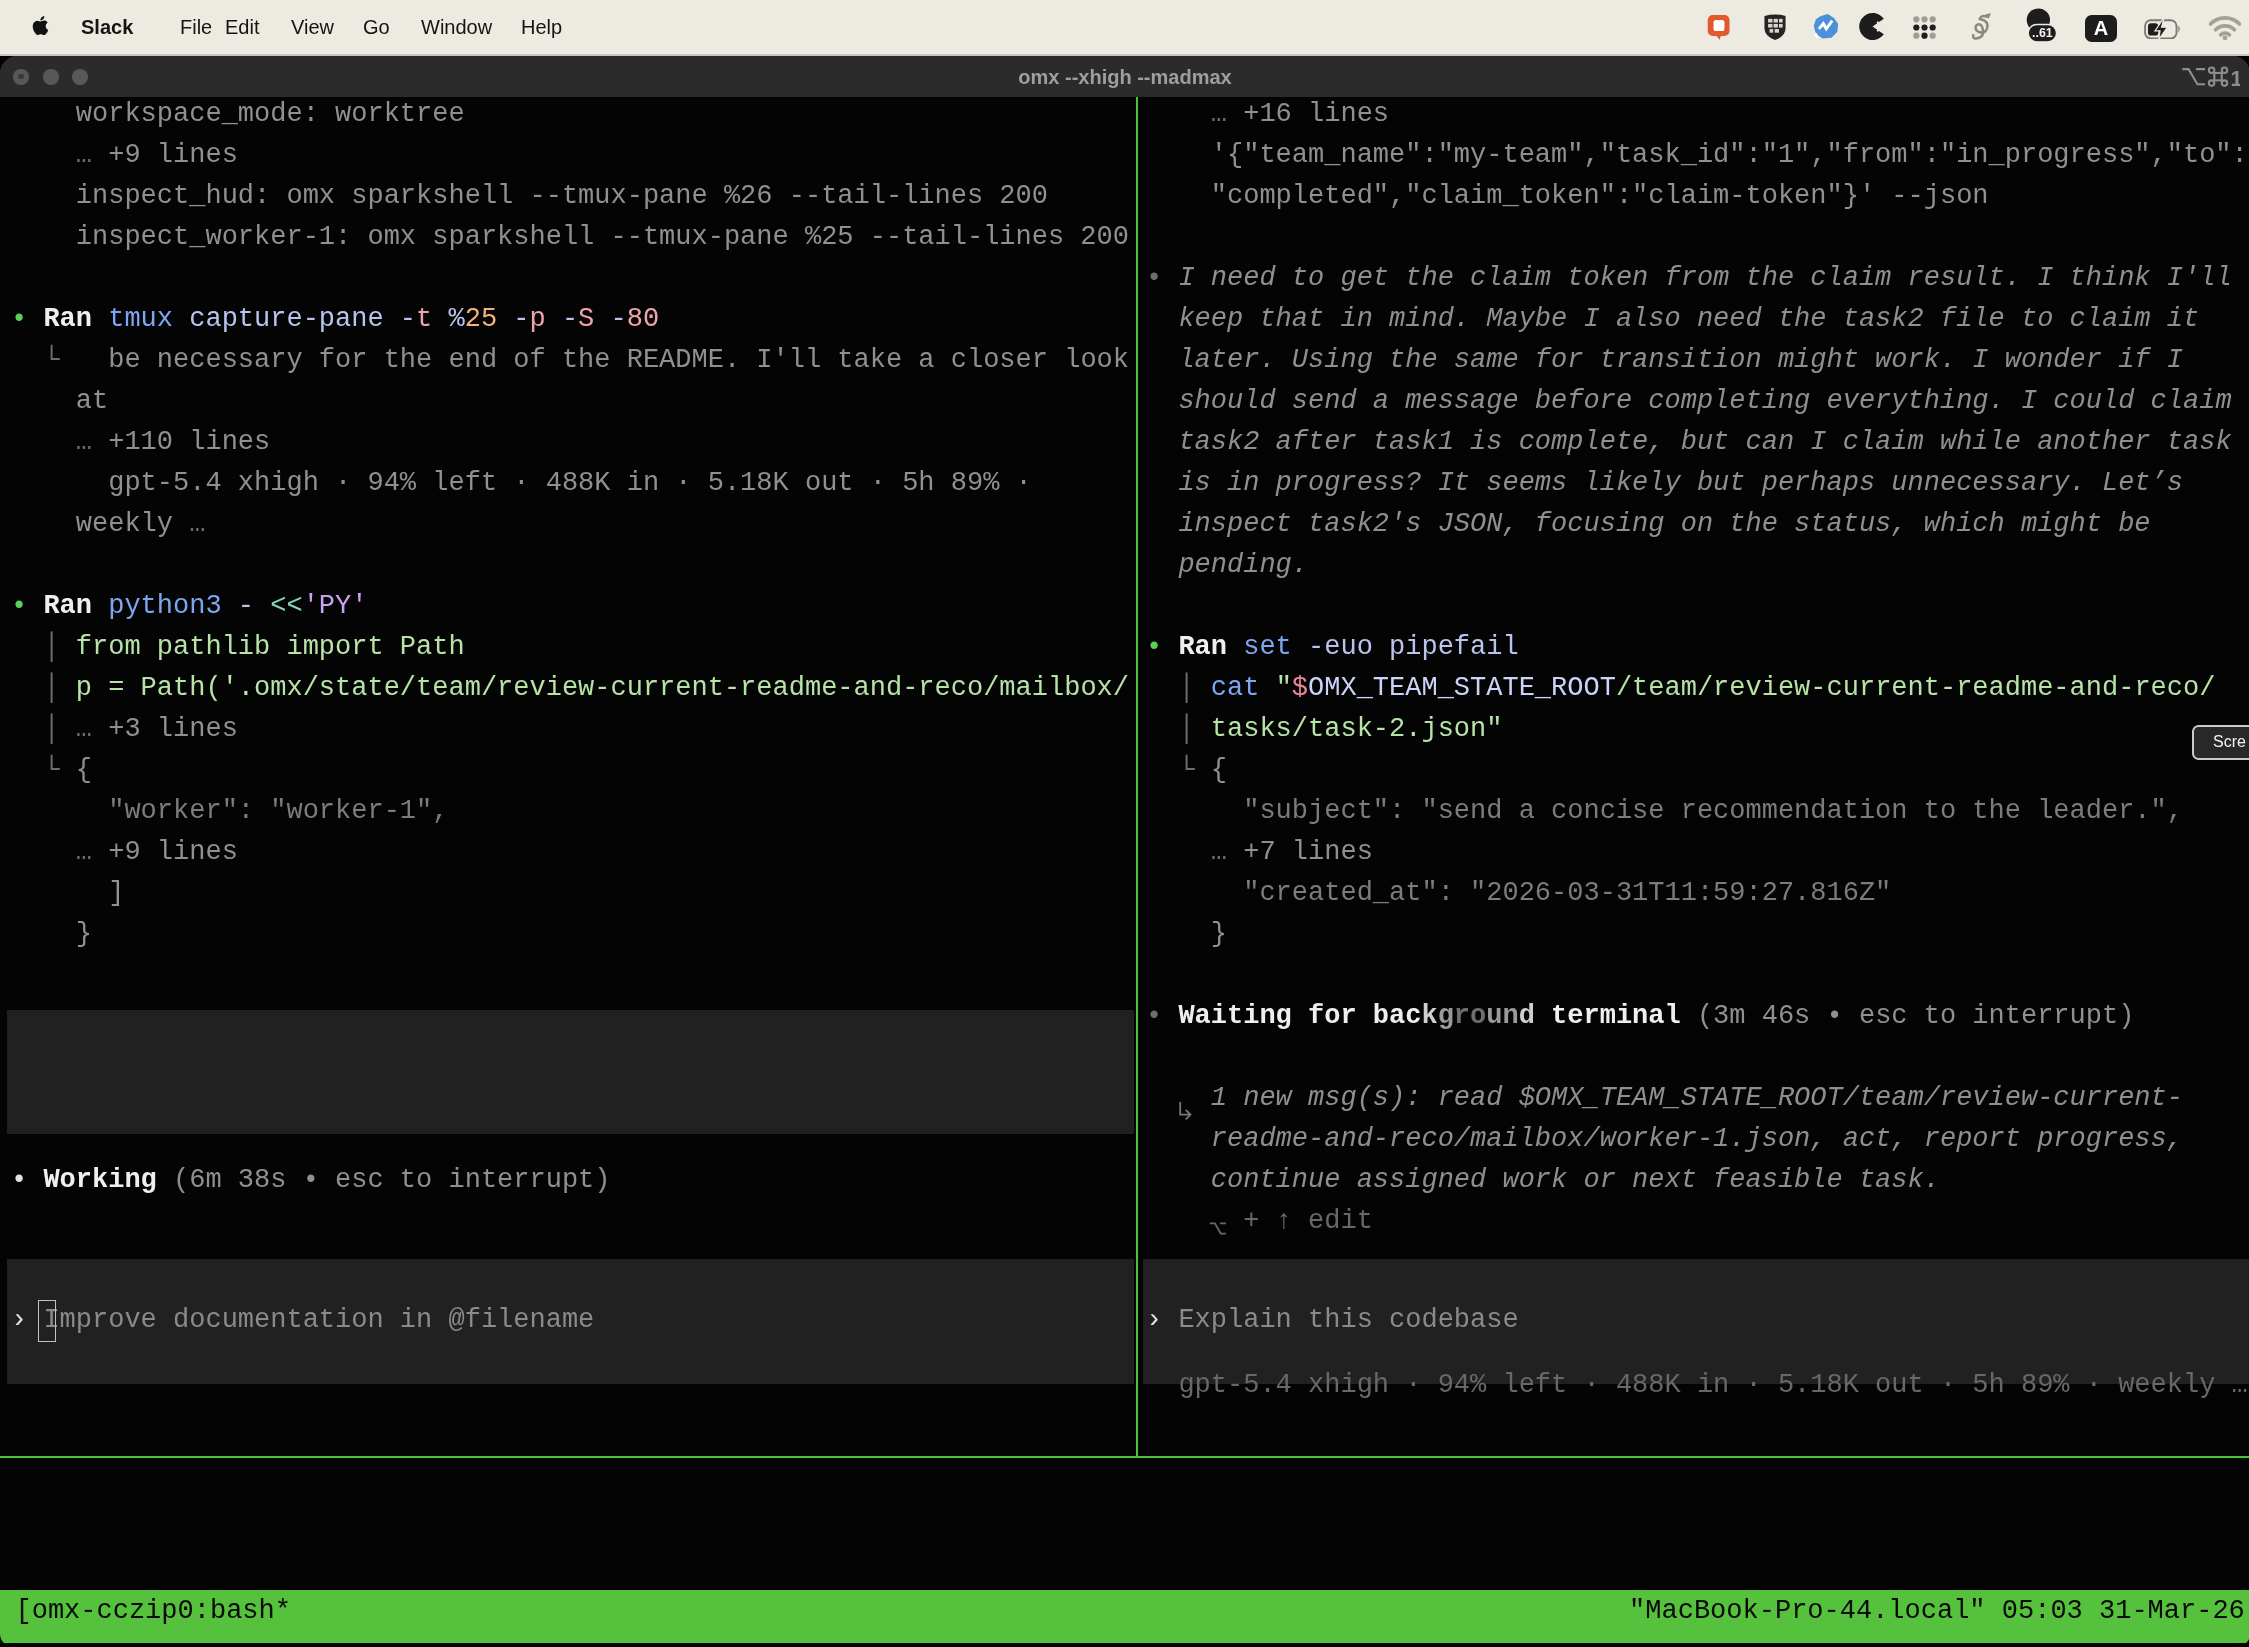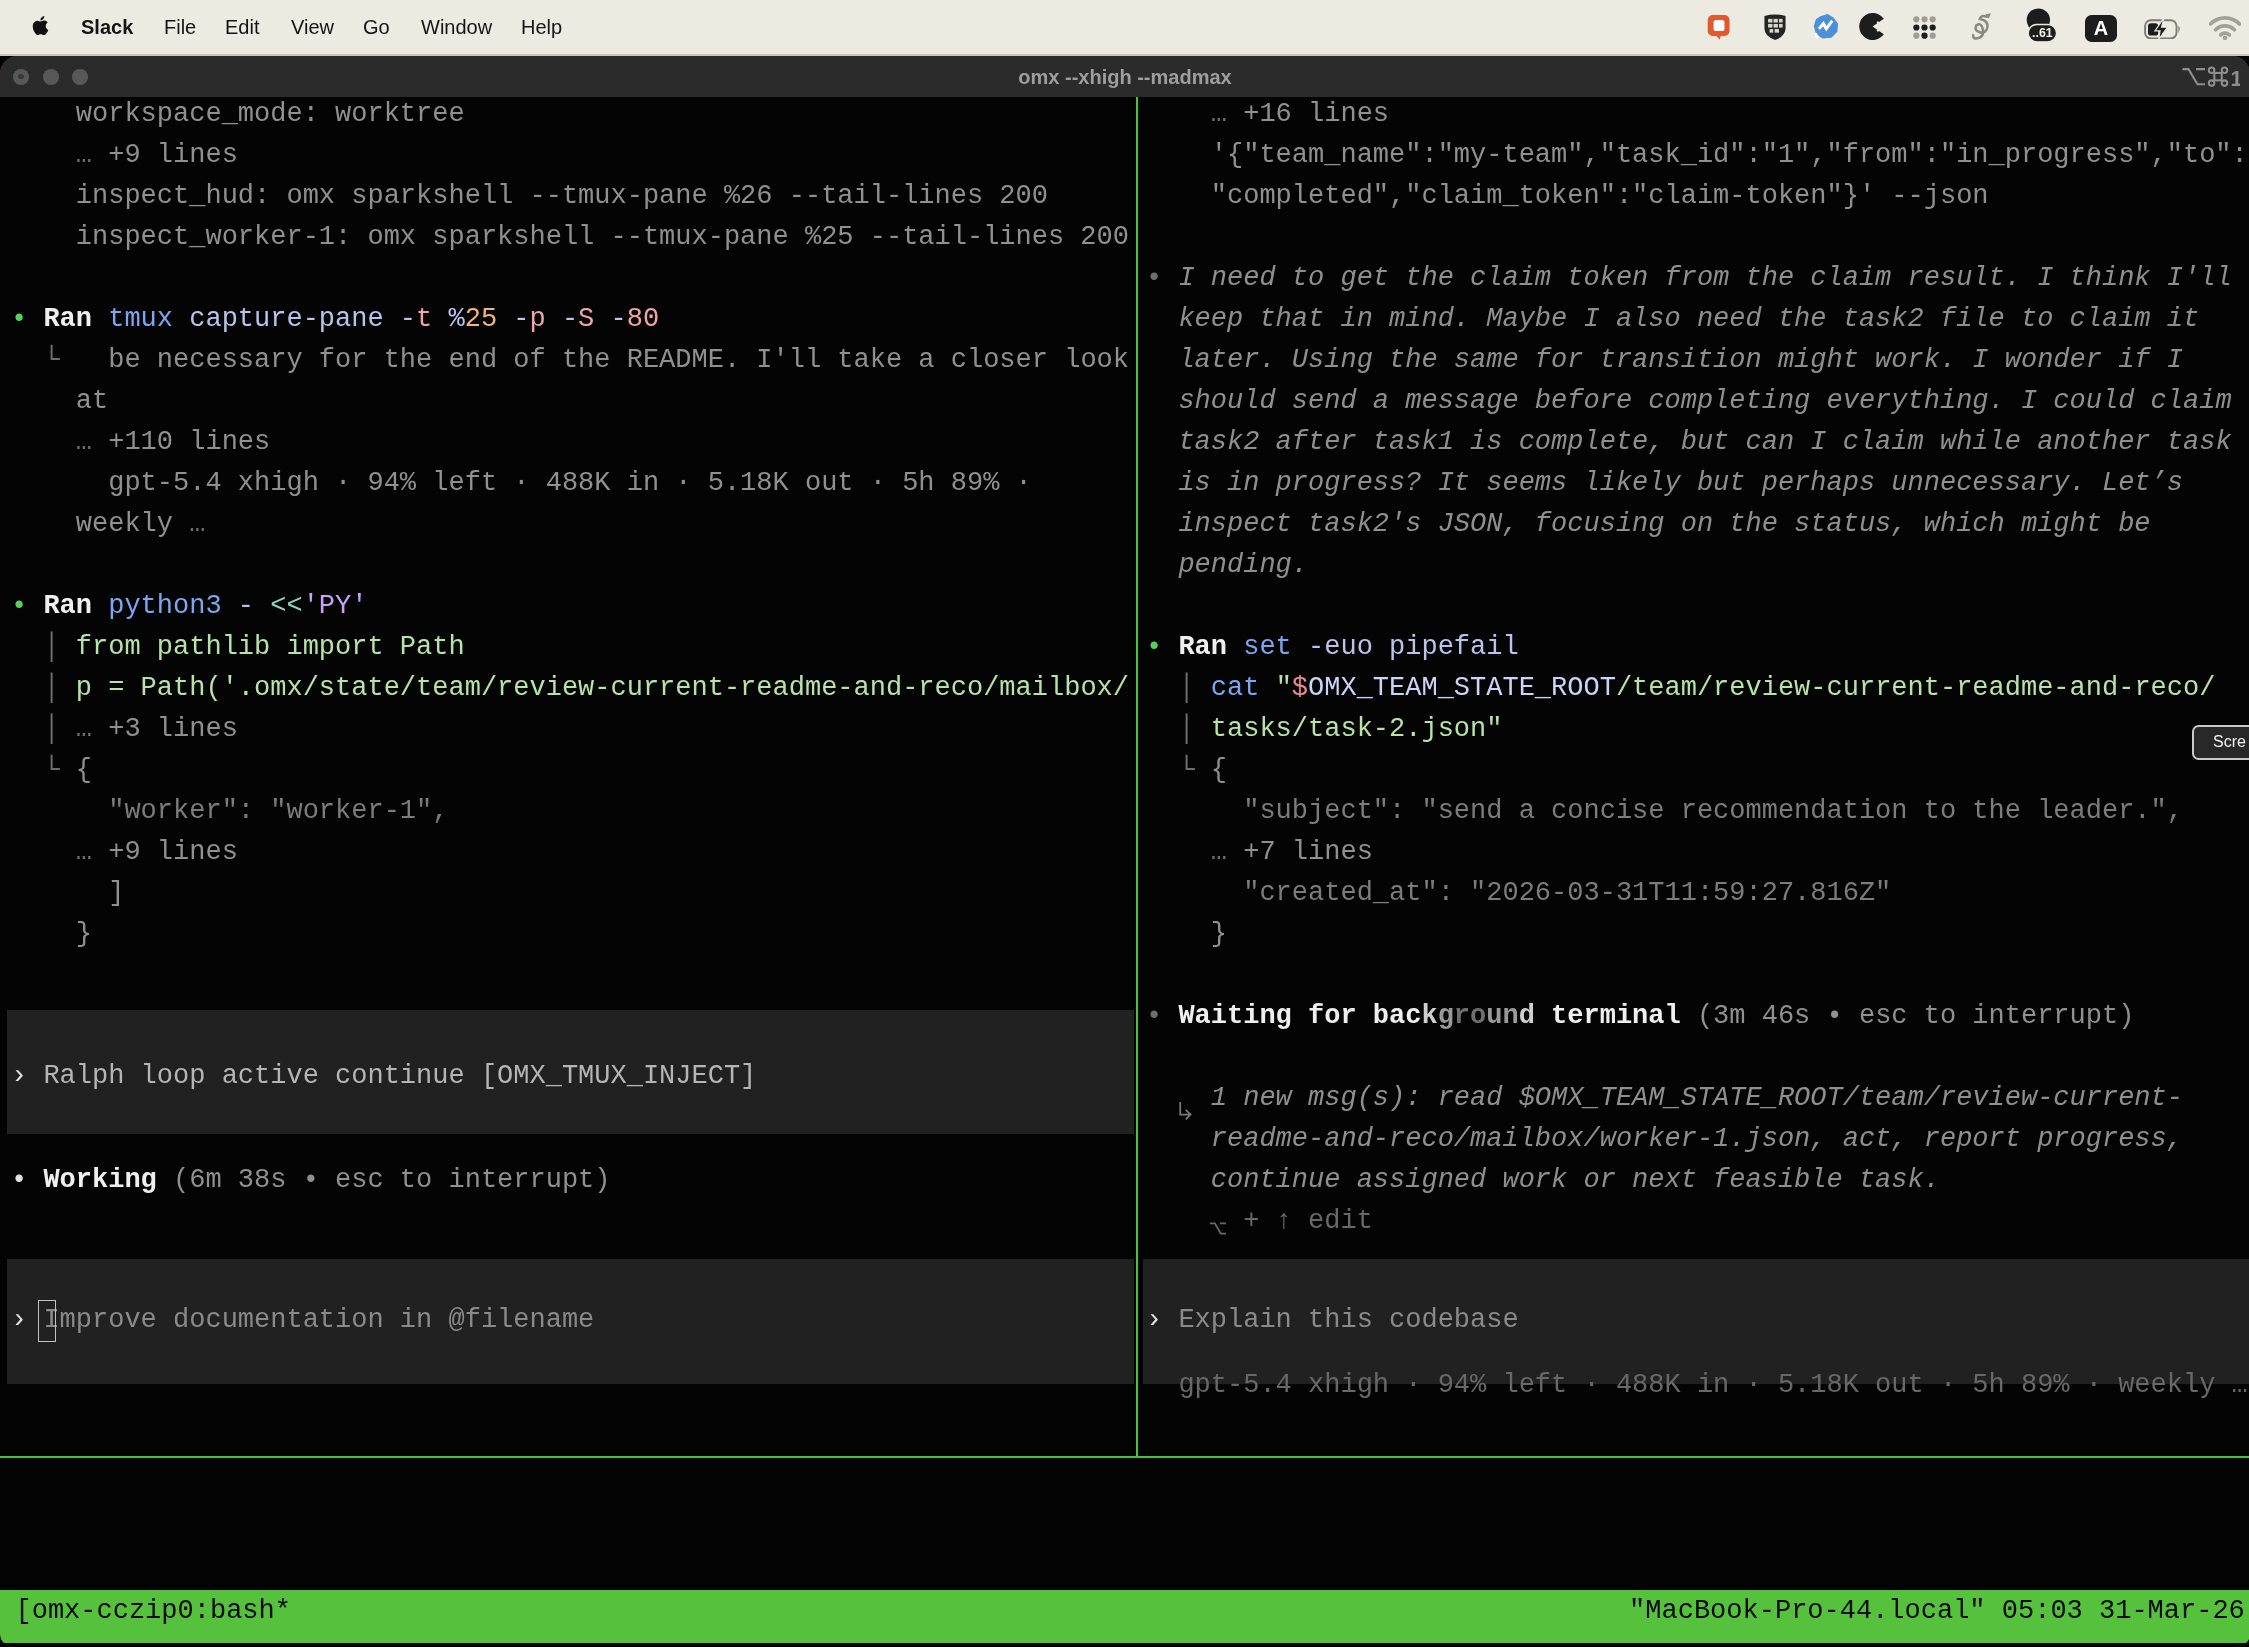--- a/index.html
+++ b/index.html
@@ -54,21 +54,21 @@
              border:2.2px solid #c9c9c9; border-radius:6.6px; font-family:"Liberation Sans",sans-serif;
              font-size:16px; color:#f2f2f2; line-height:30px; padding-left:19px; }
 </style>
 </head>
 <body>
 <div id="menubar">
   <svg class="ic" style="left:31px; top:14px;" width="19" height="23" viewBox="0 0 24 24">
     <path fill="#111" d="M12.152 6.896c-.948 0-2.415-1.078-3.96-1.04-2.04.027-3.91 1.183-4.961 3.014-2.117 3.675-.546 9.103 1.519 12.09 1.013 1.454 2.208 3.09 3.792 3.031 1.52-.065 2.09-.987 3.935-.987 1.831 0 2.35.987 3.96.948 1.637-.026 2.676-1.48 3.676-2.948 1.156-1.688 1.636-3.325 1.662-3.415-.039-.013-3.182-1.221-3.22-4.857-.026-3.04 2.48-4.494 2.597-4.559-1.429-2.09-3.623-2.324-4.39-2.376-2-.156-3.675 1.09-4.61 1.09zM15.53 3.83c.843-1.012 1.4-2.427 1.245-3.83-1.207.052-2.662.805-3.532 1.818-.78.896-1.454 2.338-1.273 3.714 1.338.104 2.715-.688 3.559-1.701"></path>
   </svg>
   <span class="mi" style="left:81px; font-weight:700;">Slack</span>
-  <span class="mi" style="left:164px;">File</span>
+  <span class="mi" style="left:180px;">File</span>
   <span class="mi" style="left:225px;">Edit</span>
   <span class="mi" style="left:291px;">View</span>
   <span class="mi" style="left:363px;">Go</span>
   <span class="mi" style="left:421px;">Window</span>
   <span class="mi" style="left:521px;">Help</span>
   <svg class="ic" style="left:1707px; top:14px;" width="24" height="26.6" viewBox="0 0 33 36">
     <path fill="#e15a2f" d="M1 8 a7 7 0 0 1 7-7 h16 a7 7 0 0 1 7 7 v15 a7 7 0 0 1-7 7 h-5 l-1.5 5 -4.5-5 H8 a7 7 0 0 1-7-7 Z"></path>
     <rect x="9" y="8" width="15" height="15" rx="3.5" fill="#ffffff"></rect>
   </svg>
   <svg class="ic" style="left:1763px; top:13.3px;" width="24" height="27" viewBox="0 0 33 37">
@@ -227,21 +227,20 @@
 
 
 
   <span class="dd">gpt-5.4 xhigh · 94% left · 488K in · 5.18K out · 5h 89% · weekly …</span></pre>
     <svg id="msgarrow" style="position:absolute; left:1178px; top:1005px;" width="17.7" height="20.7" viewBox="0 0 24 28">
       <path d="M3 0 L3 17 L16 17 M10.5 10.5 L17 17 L10.5 23.5" stroke="#787878" stroke-width="2.4" fill="none"></path>
     </svg>
     <svg id="optkey" style="position:absolute; left:1209px; top:1122px;" width="17.7" height="19" viewBox="0 0 24 26">
       <path d="M1 6 H8 L16 20 H23 M15 6 H23" stroke="#686868" stroke-width="2.6" fill="none"></path>
     </svg>
-    <pre class="mono" style="left:11px; top:959px;"><span class="pw">›</span> <span class="pl">Ralph loop active continue [OMX_TMUX_INJECT]</span></pre>
     <pre class="mono" style="left:1146px; top:1203px;"><span class="pw">›</span> <span class="ph">Explain this codebase</span></pre>
     <pre class="mono" style="left:11px; top:1203px;"><span class="pw">›</span> <span class="ph">Improve documentation in @filename</span></pre>
     <div id="cursor"></div>
     <div id="screbox">Scre</div>
     <div id="tmuxbar" class="mono">
         <span style="position:absolute; left:15.5px; top:0; line-height:43px;">[omx-cczip0:bash*</span>
         <span style="position:absolute; right:5.2px; top:0; line-height:43px;">"MacBook-Pro-44.local" 05:03 31-Mar-26</span>
       </div>
   </div>
 </div>

